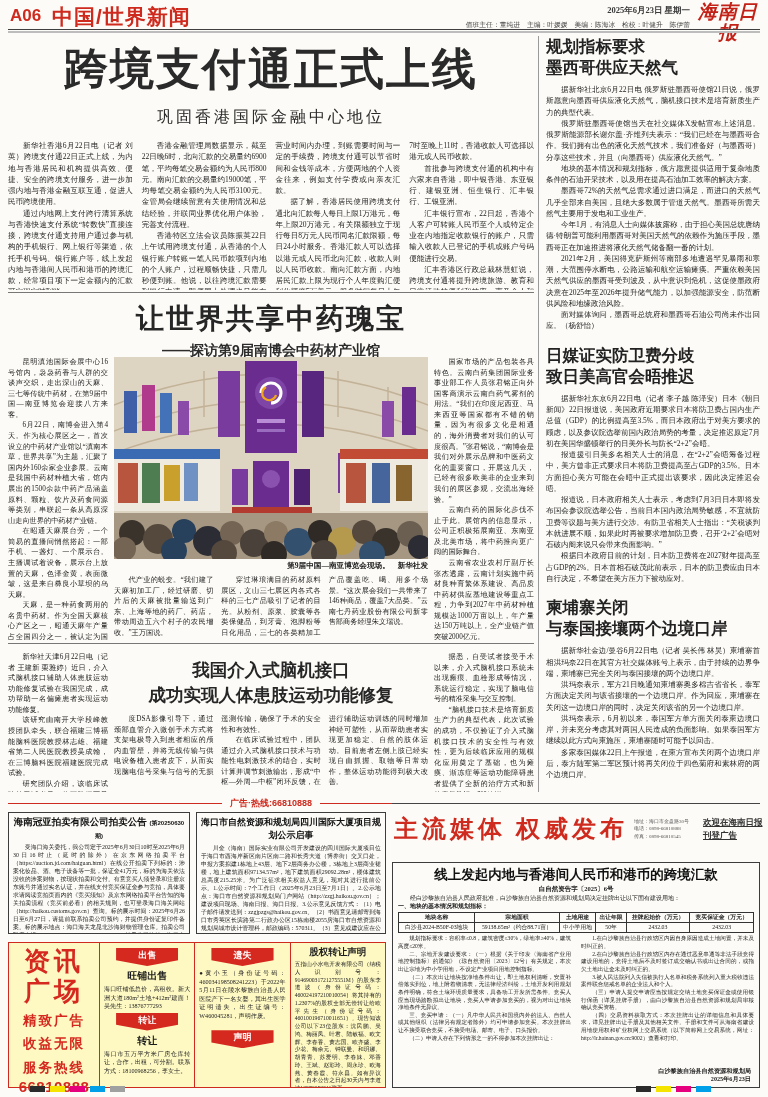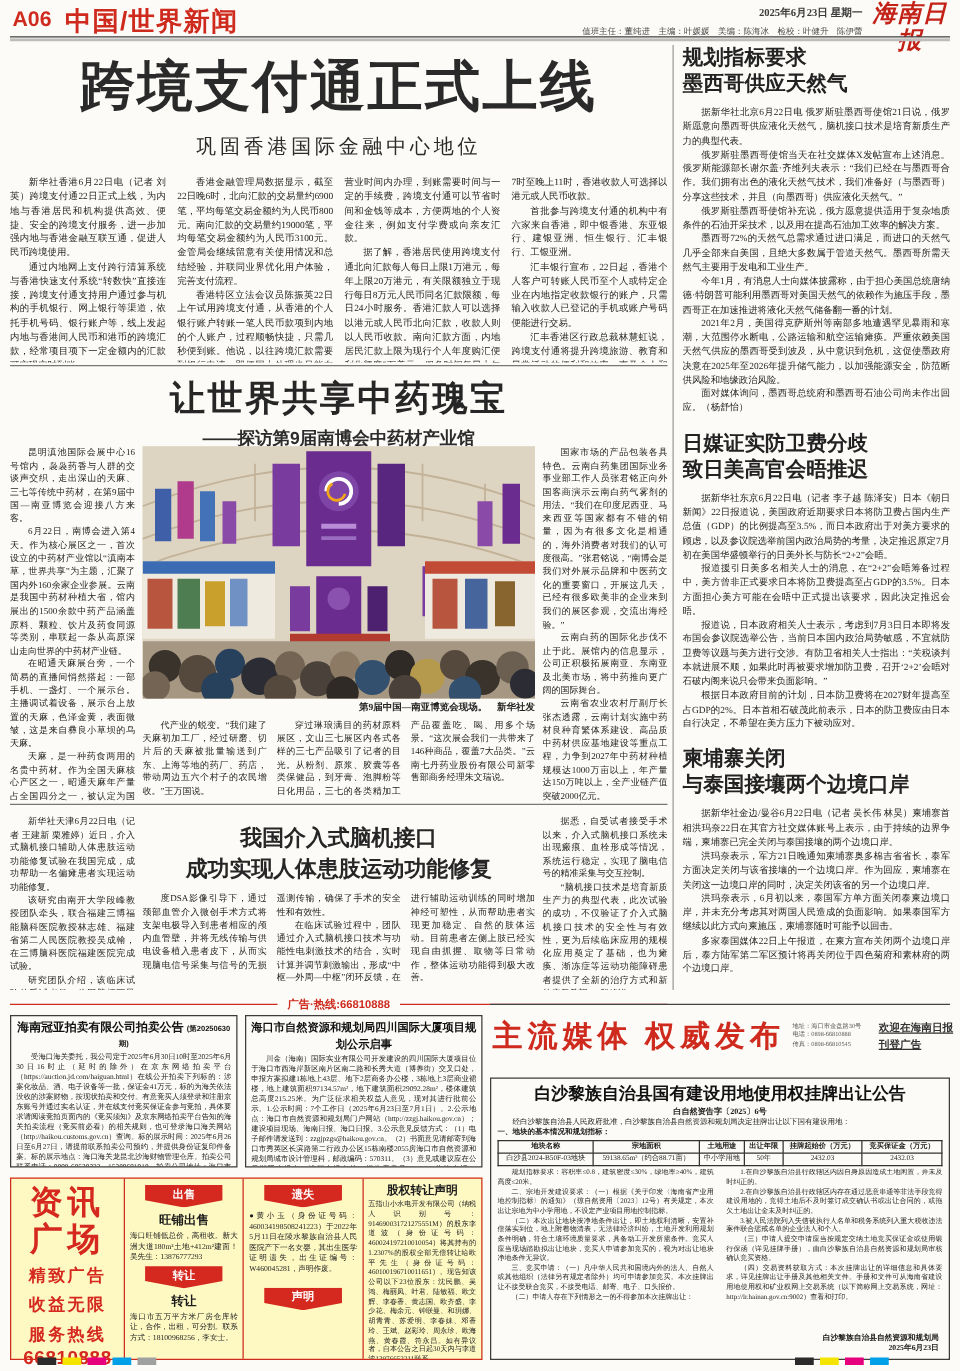--- a/index.html
+++ b/index.html
@@ -124,21 +124,21 @@
 
   <aside class="abs sidebar">
     <div class="sb-art">
       <div class="sb-title">
         <div>规划指标要求</div>
         <div>墨西哥供应天然气</div>
       </div>
       <div class="sb-body">
           <p class="para">据新华社北京6月22日电 俄罗斯驻墨西哥使馆21日说，俄罗斯愿意向墨西哥供应液化天然气，脑机接口技术是培育新质生产力的典型代表。</p>
           <p class="para">俄罗斯驻墨西哥使馆当天在社交媒体X发帖宣布上述消息。俄罗斯能源部长谢尔盖·齐维列夫表示：“我们已经在与墨西哥合作。我们拥有出色的液化天然气技术，我们准备好（与墨西哥）分享这些技术，并且（向墨西哥）供应液化天然气。”</p>
-          <p class="para">俄罗斯驻墨西哥使馆补充说，俄方愿意提供适用于复杂地质条件的石油开采技术，以及用在提高石油加工效率的解决方案。</p>
+          <p class="para">地块的基本情况和规划指标，俄方愿意提供适用于复杂地质条件的石油开采技术，以及用在提高石油加工效率的解决方案。</p>
           <p class="para">墨西哥72%的天然气总需求通过进口满足，而进口的天然气几乎全部来自美国，且绝大多数属于管道天然气。墨西哥所需天然气主要用于发电和工业生产。</p>
           <p class="para">今年1月，有消息人士向媒体披露称，由于担心美国总统唐纳德·特朗普可能利用墨西哥对美国天然气的依赖作为施压手段，墨西哥正在加速推进将液化天然气储备翻一番的计划。</p>
           <p class="para">2021年2月，美国得克萨斯州等南部多地遭遇罕见暴雨和寒潮，大范围停水断电，公路运输和航空运输瘫痪。严重依赖美国天然气供应的墨西哥受到波及，从中意识到危机，这促使墨政府决意在2025年至2026年提升储气能力，以加强能源安全，防范断供风险和地缘政治风险。</p>
           <p class="para">面对媒体询问，墨西哥总统府和墨西哥石油公司尚未作出回应。（杨舒怡）</p>
         </div>
     </div>
     <div class="sb-art">
       <div class="sb-title">
         <div>日媒证实防卫费分歧</div>
         <div>致日美高官会晤推迟</div>
@@ -359,21 +359,21 @@
             <rect x="24" y="8" width="16" height="34"></rect>
             <rect x="44" y="20" width="10" height="22"></rect>
           <path d="M32,8 V2"></path>
             <path d="M0,42 H58"></path>
           <path d="M9,20 h8 M9,25 h8 M9,30 h8 M27,12 h10 M27,17 h10 M27,22 h10 M27,27 h10 M46,24 h6 M46,29 h6"></path>
         </g>
       </svg>
     </div>
 
     <div class="land">
-      <div class="land-t">白沙黎族自治县国有建设用地使用权挂牌出让公告</div>
+      <div class="land-t">线上发起内地与香港间人民币和港币的跨境汇款</div>
       <div class="land-no">白自然资告字〔2025〕6号</div>
       <div class="land-p">经白沙黎族自治县人民政府批准，白沙黎族自治县自然资源和规划局决定挂牌出让以下国有建设用地：</div>
       <div class="land-s">一、地块的基本情况和规划指标：</div>
       <table class="land-tb">
         <tbody>
             <tr>
           <th>地块名称</th>
           <th>宗地面积</th>
           <th>土地用途</th>
           <th>出让年限</th>

